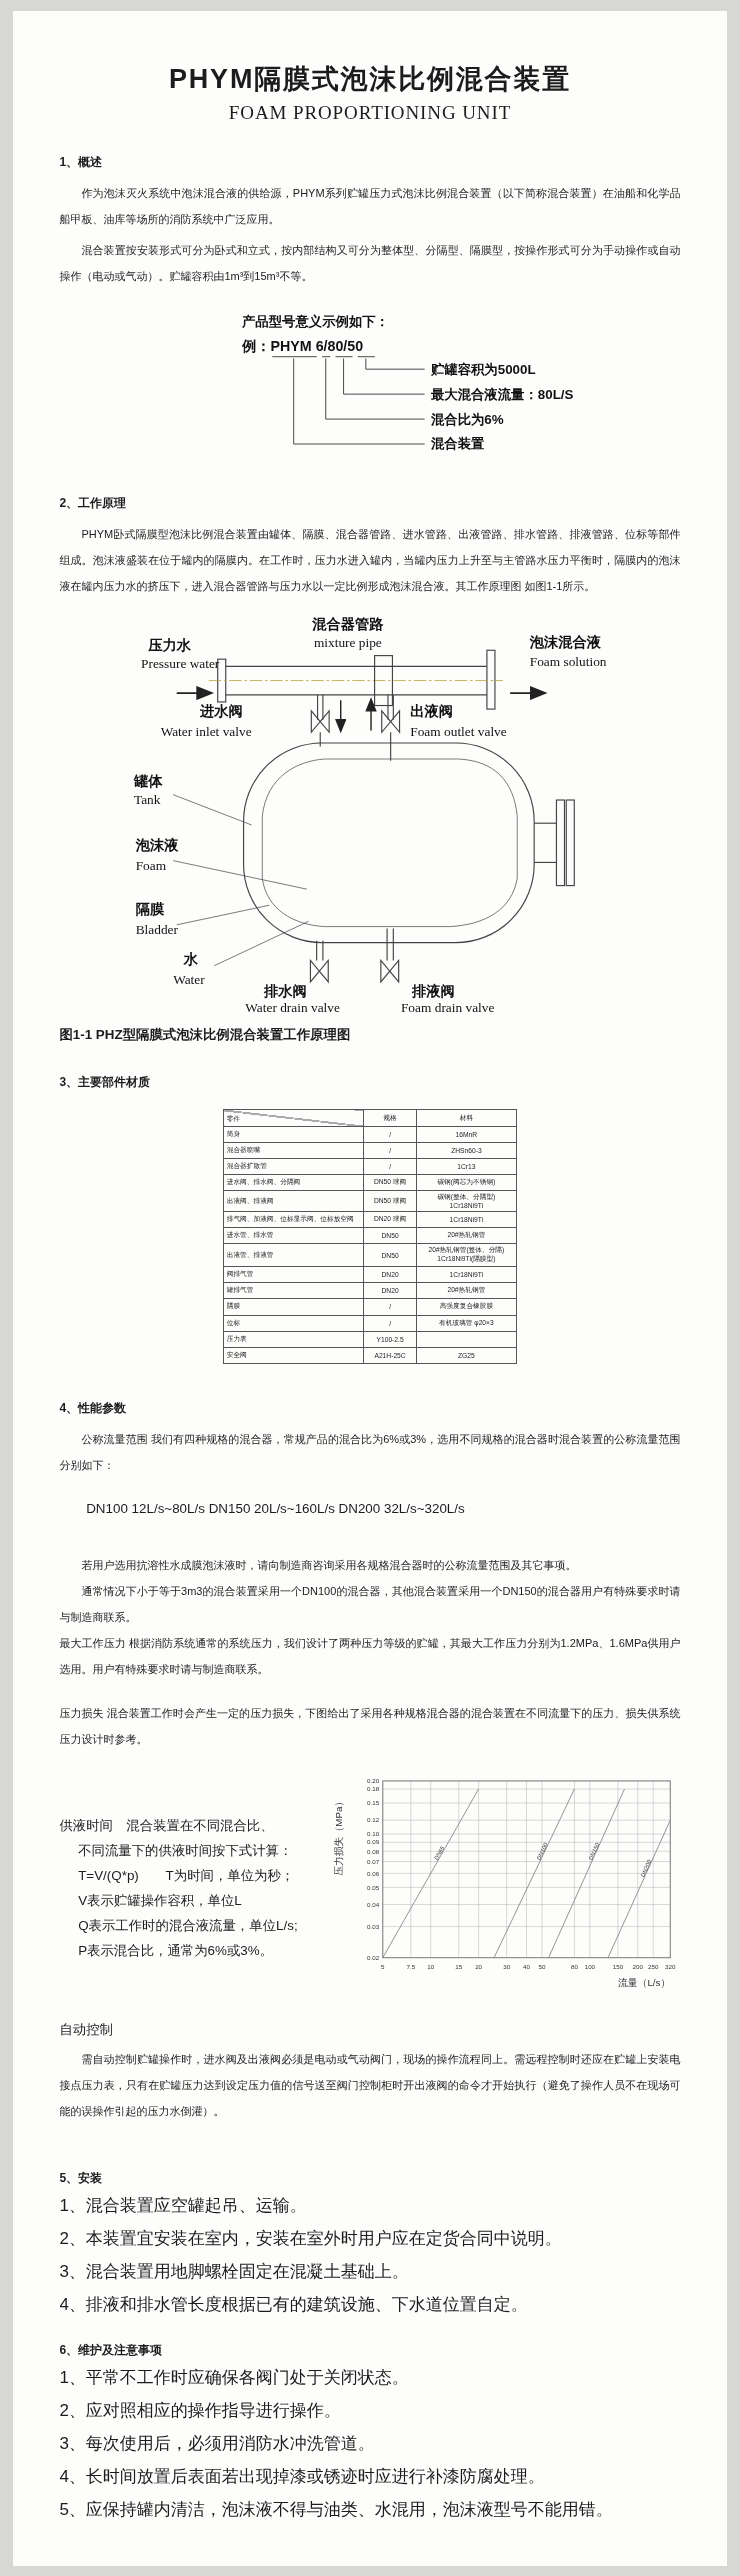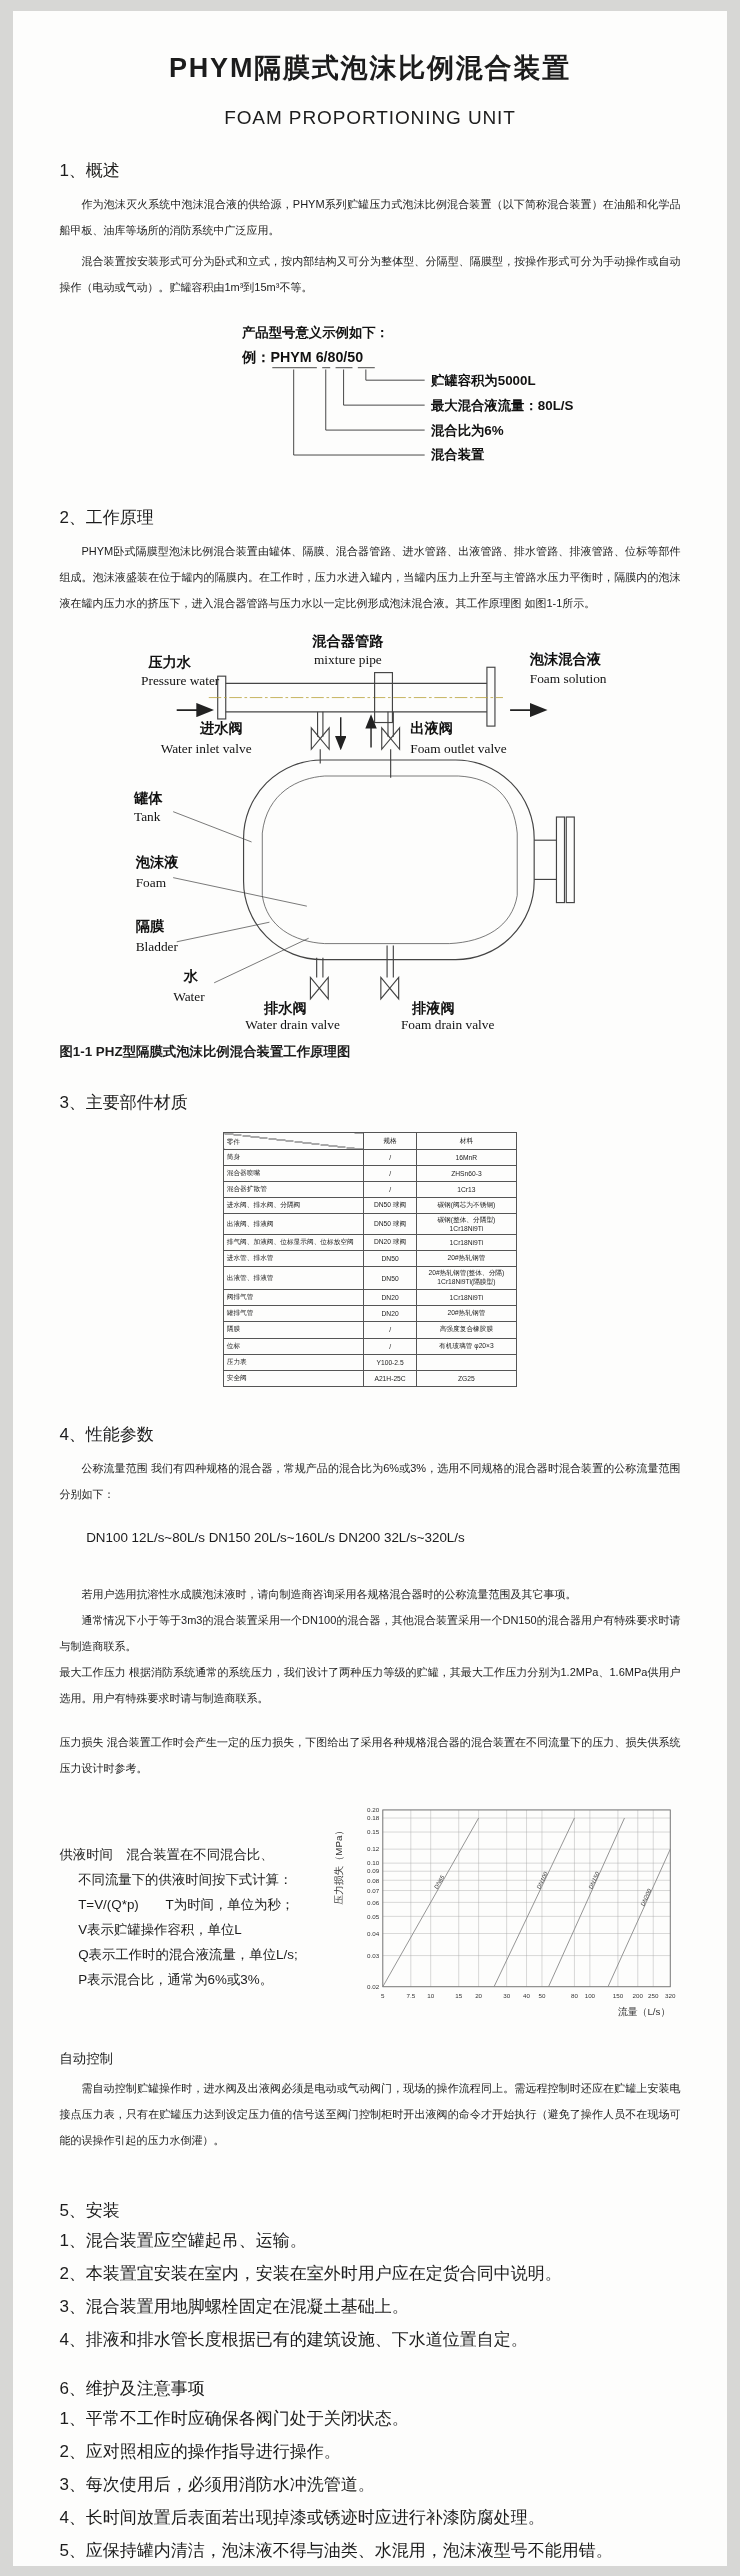--- a/index.html
+++ b/index.html
@@ -5,25 +5,25 @@
   html,body{margin:0;padding:0}
   body{
     width:740px;height:2576px;overflow:hidden;
     background:#d7d7d5;
     font-family:"Liberation Sans","DejaVu Sans",sans-serif;
     color:#1c1c1c;
   }
   .page{
     position:relative;margin:10.7px 13.4px;background:#fdfdfc;
     height:2555px;overflow:hidden;box-sizing:border-box;
-    padding:39px 46px 0 46px;
+    padding:50px 46px 0 46px;
   }
   .doc-title{font-size:27px;font-weight:bold;text-align:center;letter-spacing:1.8px}
-  .doc-subtitle{font-family:Liberation Sans, sans-serif;font-size:19px;text-align:center;margin-top:21px;letter-spacing:0.9px}
-  .sec-h{font-size:17px;font-weight:normal;margin:30px 0 9px 0}
+  .doc-subtitle{font-family:Liberation Serif, serif;font-size:19px;text-align:center;margin-top:5px;letter-spacing:0.9px}
+  .sec-h{font-size:12px;font-weight:bold;margin:30px 0 9px 0}
   p.body{font-size:11px;line-height:26px;text-indent:2em;margin:0;text-align:justify}
   p.body.noindent{text-indent:0}
   .flow-line{font-size:13.4px;line-height:26px;margin:18px 0 0 2em}.gap20{height:18px}.gap34{height:30px}
   
   .model-block{margin:23px 0 0 183px}
   .model-block text{font-size:15px;font-weight:600;fill:#111}
   .model-block .code{font-size:16px}
   .model-block line,.model-block path{stroke:#333;stroke-width:1;fill:none}
   
   .diagram-wrap{margin:12.5px 0 0 25px}

